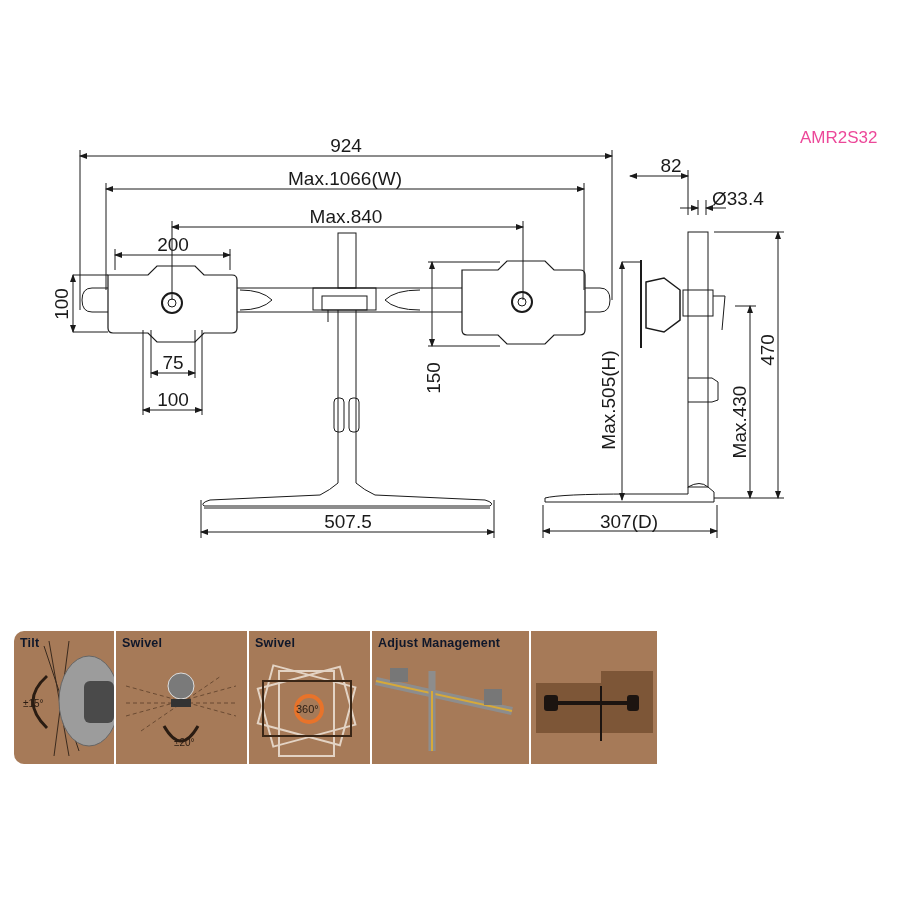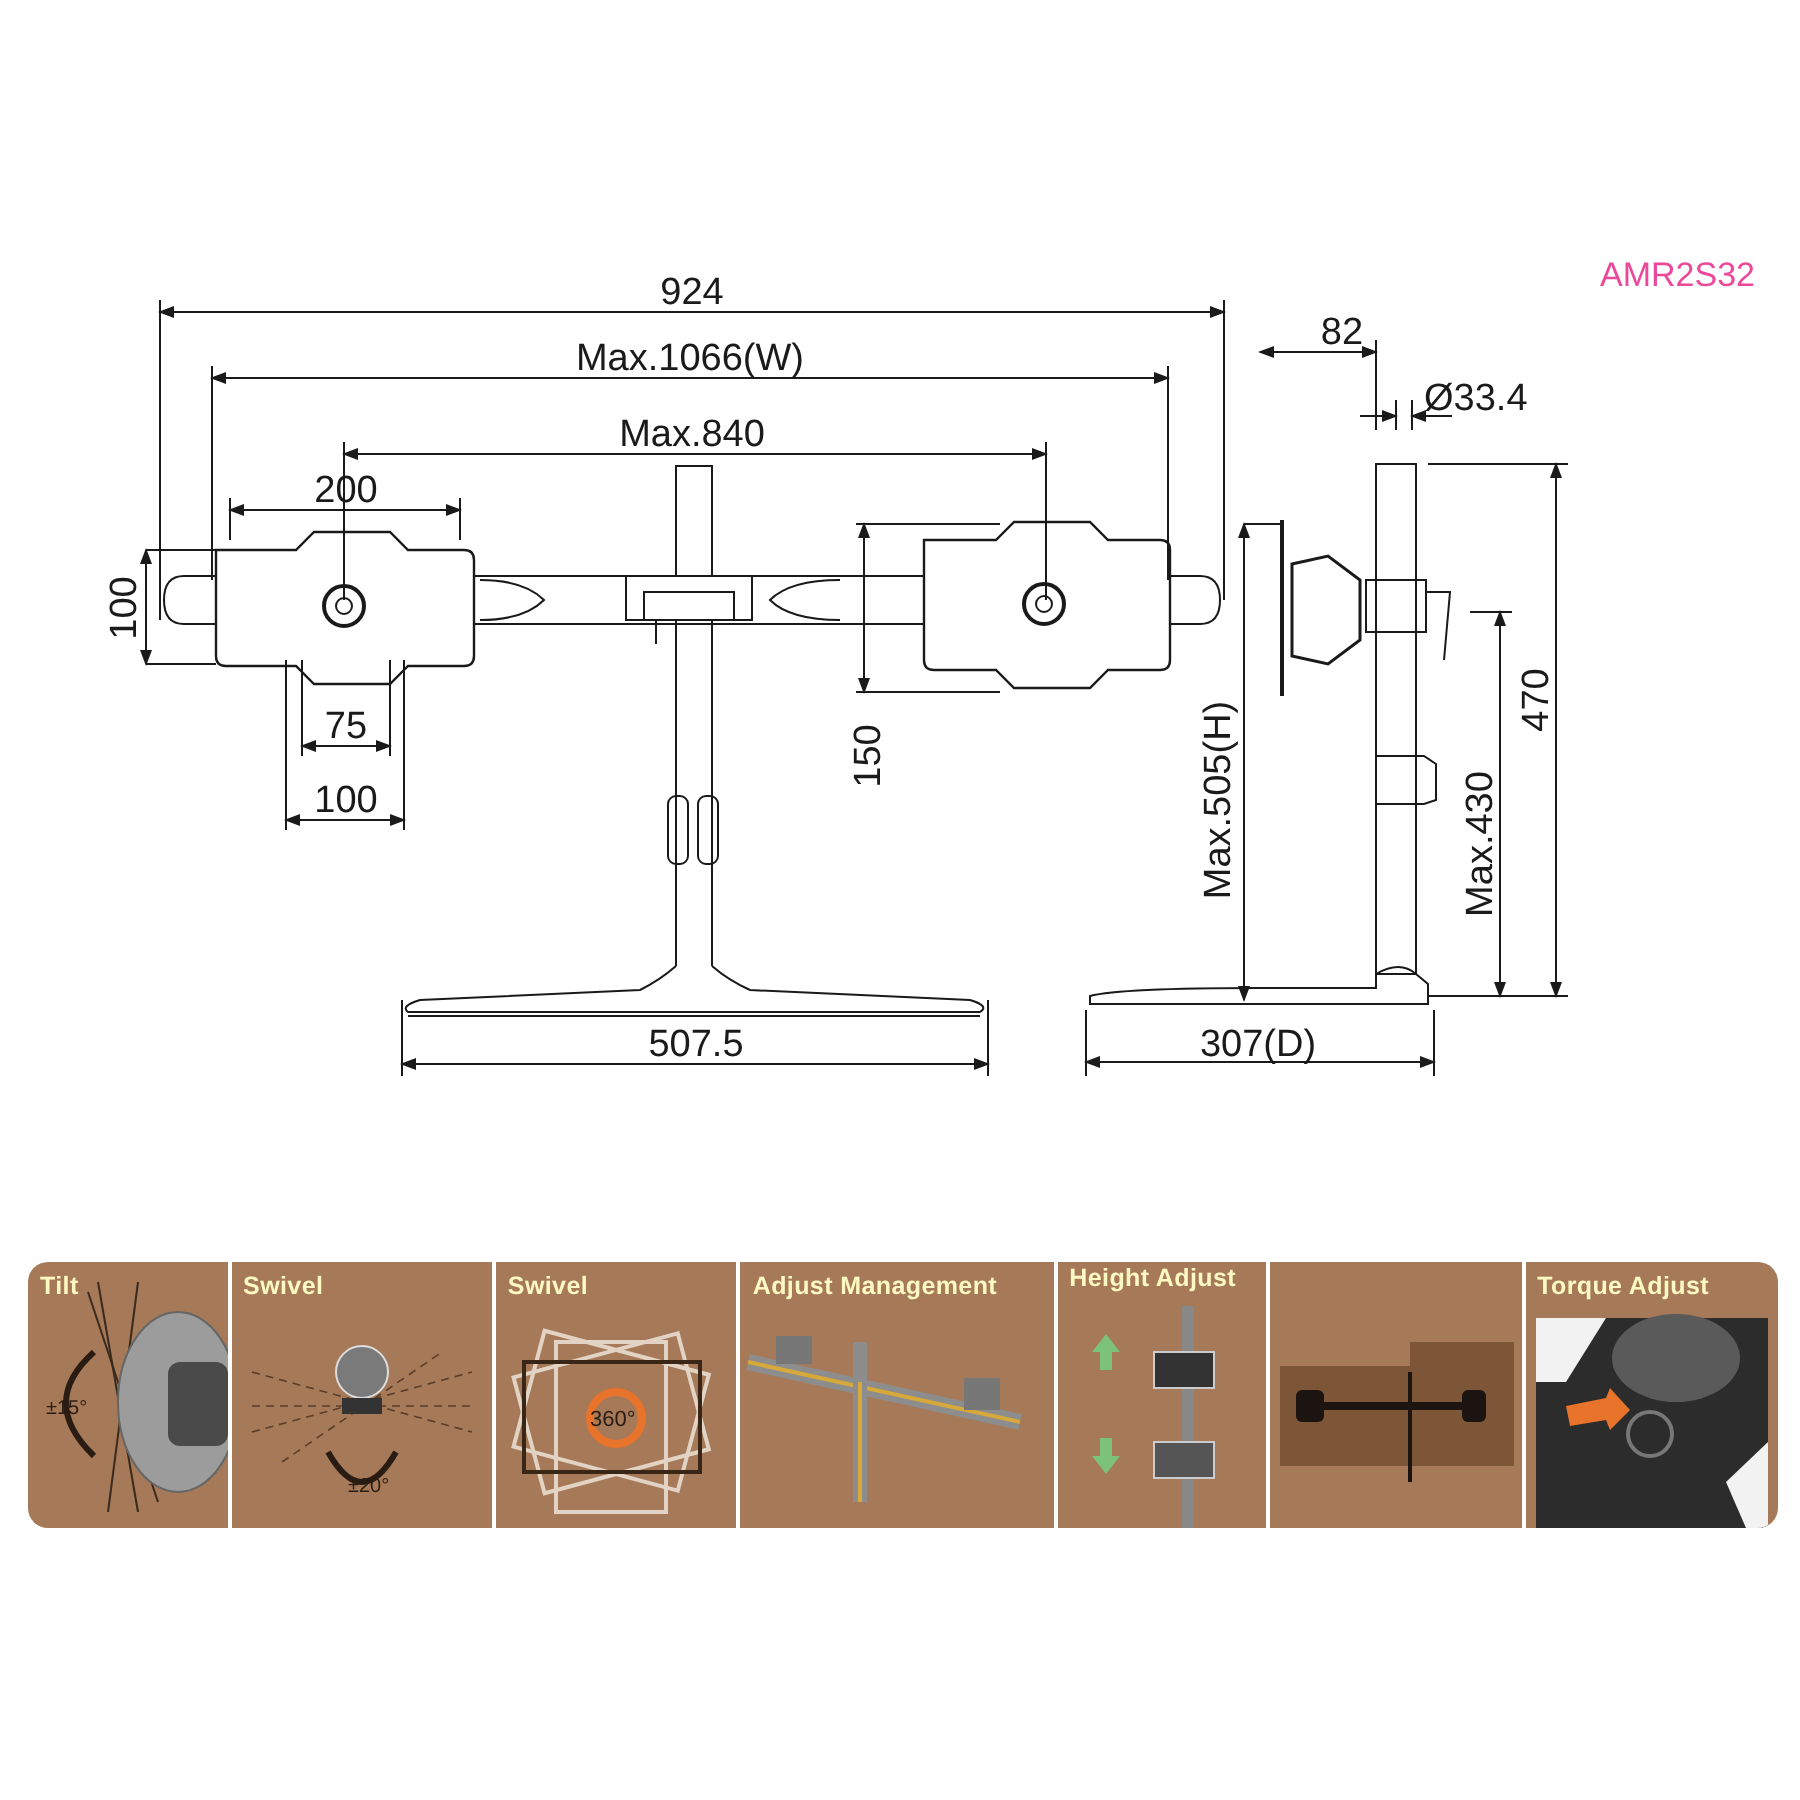--- a/index.html
+++ b/index.html
@@ -3,21 +3,21 @@
 <meta charset="utf-8">
 <style>
   html, body { margin:0; padding:0; background:#ffffff; }
   body { width:900px; height:900px; position:relative; overflow:hidden; font-family:"Liberation Sans", sans-serif; }
   .model { position:absolute; left:800px; top:128px; font-size:17px; color:#ec4899; }
   svg.drawing { position:absolute; left:0; top:0; }
   .dim { font-family:"Liberation Sans", sans-serif; fill:#1a1a1a; }
   .strip { position:absolute; left:14px; top:631px; width:875px; height:133px; border-radius:10px; overflow:hidden; display:flex; background:#ffffff; }
   .panel { position:relative; background:#a67a58; height:133px; margin-right:2px; overflow:hidden; }
   .panel:last-child { margin-right:0; }
-  .panel .ptitle { position:absolute; left:6px; top:5px; color:#fef9c3; font-size:12.5px; font-weight:bold; letter-spacing:0.2px; }
+  .panel .ptitle { position:absolute; left:6px; top:5px; color:#0f172a; font-size:12.5px; font-weight:bold; letter-spacing:0.2px; }
   .panel svg { position:absolute; left:0; top:0; }
 </style>
 </head>
 <body>
 
 <div class="model">AMR2S32</div>
 
 <svg class="drawing" width="900" height="620" viewBox="0 0 900 620">
   <defs>
     <marker id="ar" markerWidth="8" markerHeight="6" refX="7" refY="3" orient="auto">
@@ -182,45 +182,24 @@
     <svg width="157" height="133">
       <path d="M4,50 L140,80" stroke="#8d8d8d" stroke-width="8"></path>
       <path d="M4,50 L140,80" stroke="#d6a93a" stroke-width="2"></path>
       <line x1="60" y1="40" x2="60" y2="120" stroke="#8d8d8d" stroke-width="7"></line>
       <line x1="60" y1="60" x2="60" y2="120" stroke="#d6a93a" stroke-width="2"></line>
       <rect x="18" y="37" width="18" height="14" fill="#777"></rect>
       <rect x="112" y="58" width="18" height="16" fill="#777"></rect>
     </svg>
     <div class="ptitle">Adjust  Management</div>
   </div>
-  <div class="panel" style="width:105px">
-    <svg width="105" height="133">
-      <rect x="62" y="22" width="6" height="111" fill="#888"></rect>
-      <rect x="48" y="45" width="30" height="18" fill="#333" stroke="#ccc"></rect>
-      <rect x="48" y="90" width="30" height="18" fill="#555" stroke="#ccc"></rect>
-      <path d="M17,45 L24,36 L31,45 L27,45 L27,54 L21,54 L21,45 Z" fill="#7cc27a"></path>
-      <path d="M17,97 L24,106 L31,97 L27,97 L27,88 L21,88 L21,97 Z" fill="#7cc27a"></path>
-    </svg>
-    <div class="ptitle" style="top:1px">Height Adjust</div>
-  </div>
   <div class="panel" style="width:126px">
     <svg width="126" height="133">
       <rect x="5" y="52" width="65" height="50" fill="#7d5637"></rect>
       <rect x="70" y="40" width="52" height="62" fill="#7d5637"></rect>
       <line x1="20" y1="72" x2="108" y2="72" stroke="#1c1410" stroke-width="4"></line>
       <rect x="13" y="64" width="14" height="16" rx="3" fill="#1c1410"></rect>
       <rect x="96" y="64" width="12" height="16" rx="3" fill="#1c1410"></rect>
       <line x1="70" y1="55" x2="70" y2="110" stroke="#1c1410" stroke-width="2"></line>
     </svg>
     <div class="ptitle"></div>
   </div>
-  <div class="panel" style="width:127px">
-    <svg width="127" height="133">
-      <rect x="5" y="28" width="116" height="105" fill="#2c2c2c"></rect>
-      <path d="M5,28 L40,28 L20,60 L5,60 Z" fill="#f2f2f2"></path>
-      <path d="M100,110 L121,90 L121,133 L110,133 Z" fill="#f2f2f2"></path>
-      <ellipse cx="75" cy="48" rx="32" ry="22" fill="#5a5a5a"></ellipse>
-      <circle cx="62" cy="86" r="11" fill="none" stroke="#777" stroke-width="2"></circle>
-      <path d="M20,72 L40,68 L42,63 L52,74 L42,84 L40,79 L22,82 Z" fill="#e8732a"></path>
-    </svg>
-    <div class="ptitle">Torque Adjust</div>
-  </div>
 </div>
 
 </body></html>

